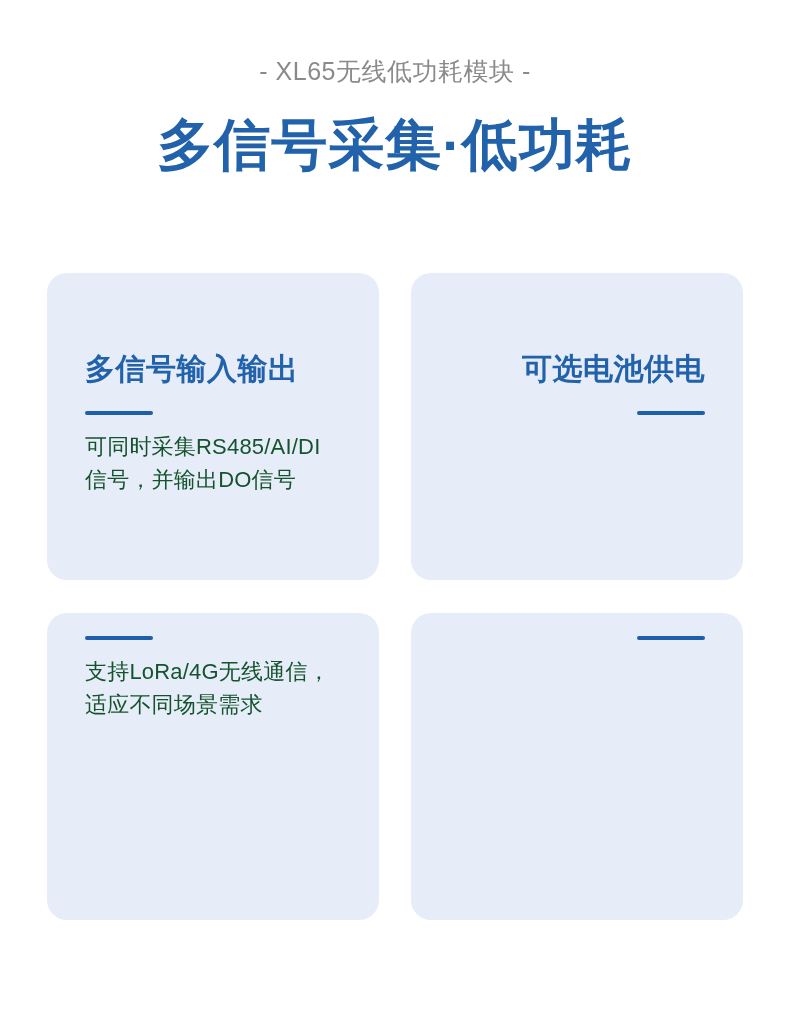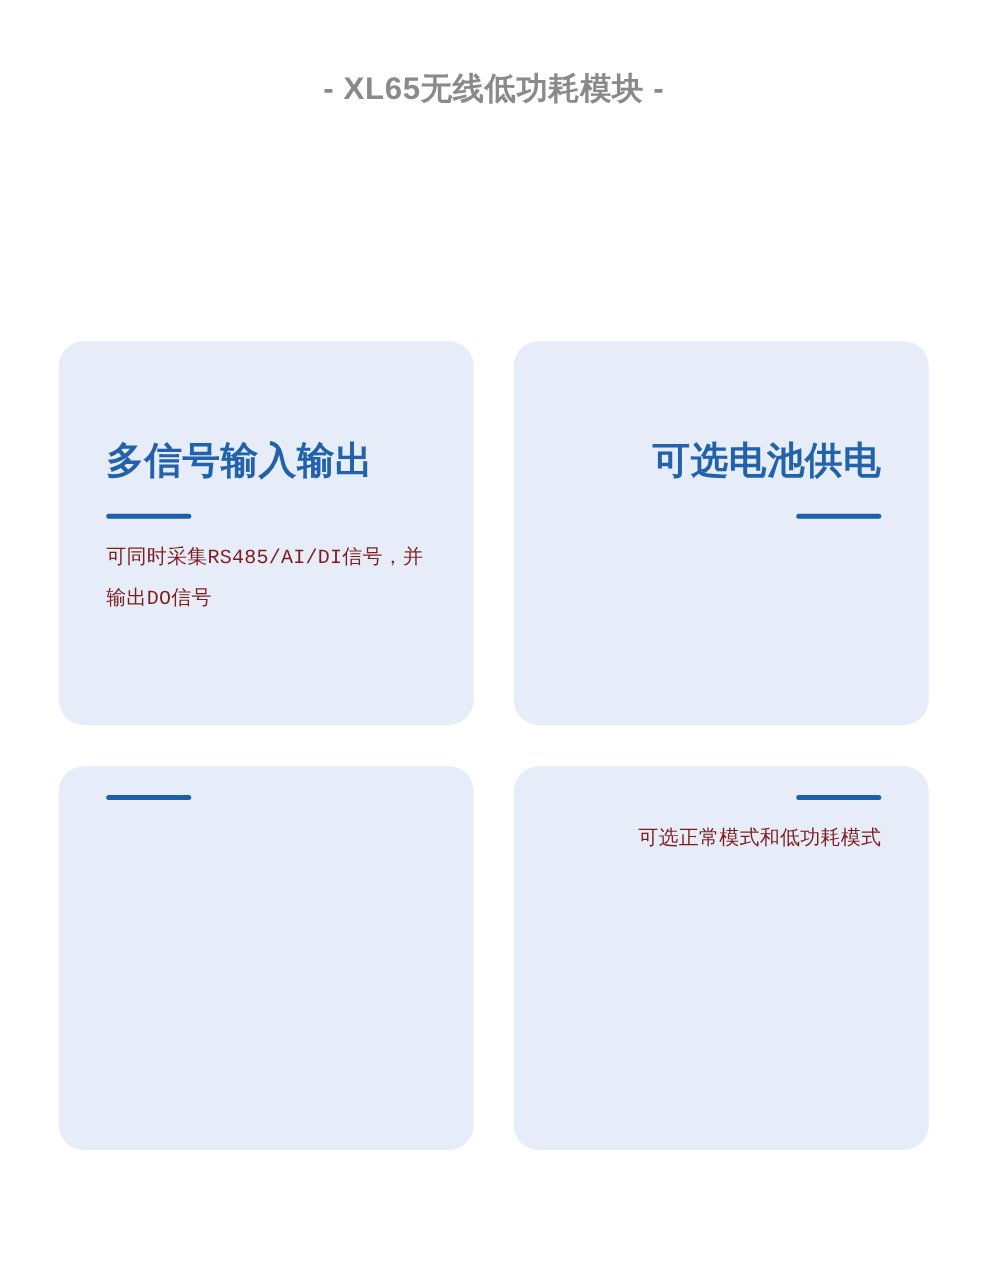--- a/index.html
+++ b/index.html
@@ -27,21 +27,21 @@
     top: 54px;
     left: 0;
     width: 790px;
     text-align: center;
   }
   .header-subtitle {
     font-size: 25px;
     line-height: 34px;
     color: #8a8a8a;
     letter-spacing: 0.5px;
-    font-weight: 700;
+    font-weight: 400;
     white-space: nowrap;
   }
   .header-title {
     margin-top: 22px;
     font-size: 56px;
     line-height: 70px;
     font-weight: 700;
     color: #2162ab;
     letter-spacing: 1px;
     white-space: nowrap;
@@ -87,55 +87,55 @@
   .card-divider {
     width: 68px;
     height: 4px;
     border-radius: 2px;
     background: #1d5fa8;
     margin-top: 23px;
   }
 
   .card-desc {
     margin-top: 15px;
-    font-size: 16px;
+    font-size: 22px;
     line-height: 33px;
-    color: #7f1d1d;
+    color: #14532d;
     letter-spacing: 0.2px;
     font-weight: 400;
     max-width: 262px;
-    font-family: Liberation Mono, monospace;
   }
 </style>
 </head>
 <body>
 
 <div class="page">
 
   <div class="header">
     <div class="header-subtitle">- XL65无线低功耗模块 -</div>
+    <div class="header-title">多信号采集·低功耗</div>
   </div>
 
   <div class="cards">
 
     <div class="card align-left">
       <div class="card-title">多信号输入输出</div>
       <div class="card-divider"></div>
       <div class="card-desc">可同时采集RS485/AI/DI信号，并输出DO信号</div>
     </div>
 
     <div class="card align-right">
       <div class="card-title">可选电池供电</div>
       <div class="card-divider"></div>
     </div>
 
     <div class="card align-left">
       <div class="card-divider"></div>
+      <div class="card-desc">支持LoRa/4G无线通信，适应不同场景需求</div>
     </div>
 
     <div class="card align-right">
       <div class="card-divider"></div>
-      <div class="card-desc">可选正常模式和低功耗模式</div>
     </div>
 
   </div>
 
 </div>
 
 </body></html>

